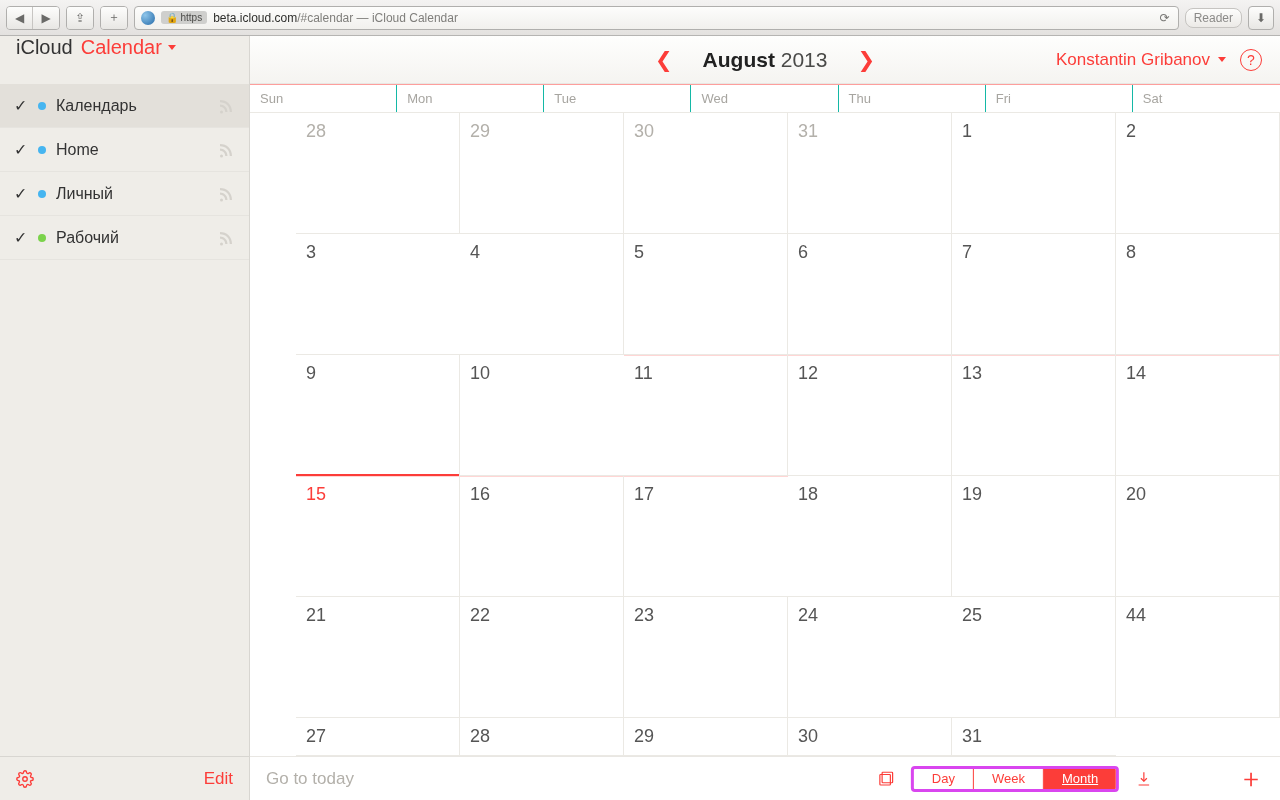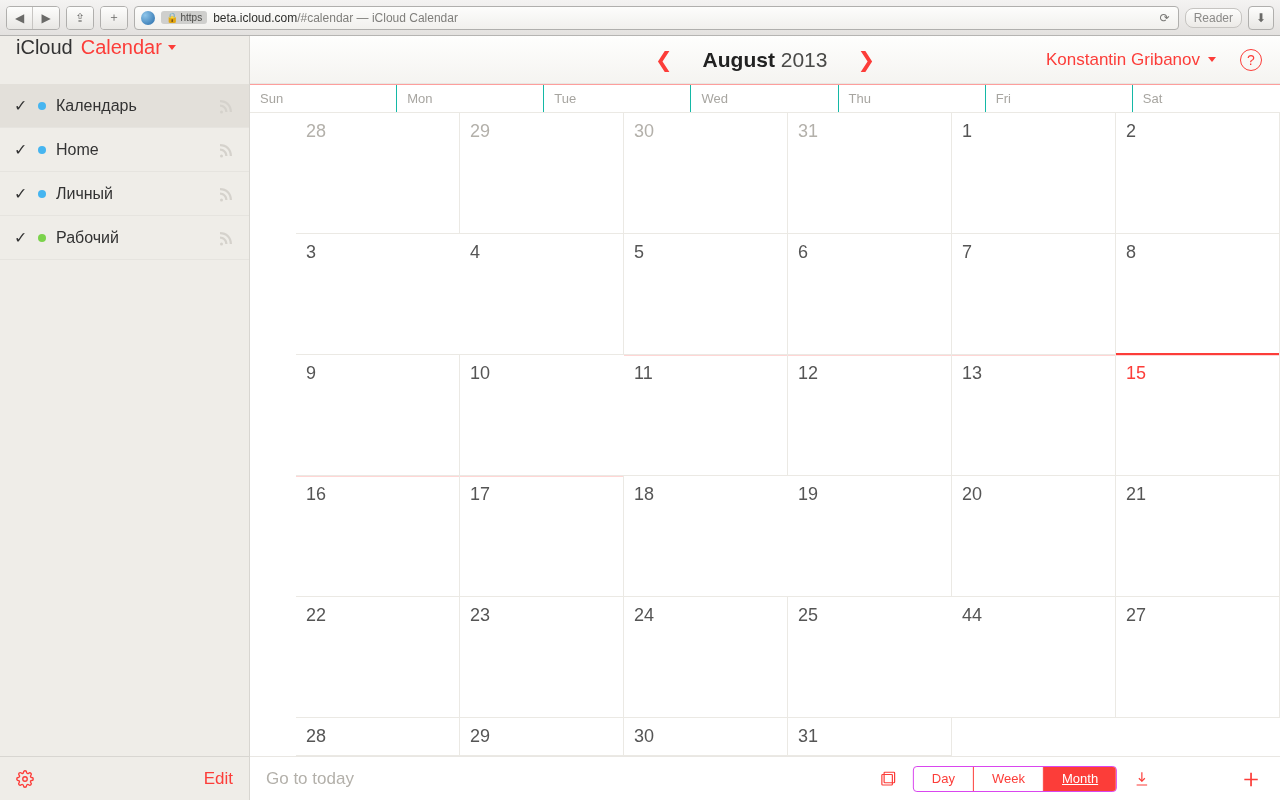--- a/index.html
+++ b/index.html
@@ -43,21 +43,21 @@
 .edit-link { margin-left:auto; color:#fc3d39; font-size:17px; }
 
 
 .main { flex:1; display:flex; flex-direction:column; background:#fff; }
 
 .main-header { height:48px; display:flex; align-items:center; padding:0 18px; border-bottom:1px solid #e9e7e3; background:linear-gradient(#fefefd,#f5f4f1); }
 .month-nav { position:absolute; left:50%; transform:translateX(-50%); display:flex; align-items:center; gap:30px; font-size:21px; }
 .month-label .bold { font-weight:700; color:#222; }
 .month-label .year { font-weight:300; color:#4a4a48; }
 .nav-arrow { color:#fc3d39; font-weight:300; }
-.user-area { margin-left:auto; display:flex; gap:24px; }
+.user-area { margin-left:auto; display:flex; gap:14px; }
 .username { color:#fc3d39; font-size:17px; display:flex; align-items:center; gap:6px; }
 .help-icon { width:22px; height:22px; border:1.5px solid #fc3d39; border-radius:50%; color:#fc3d39; display:flex; align-items:center; justify-content:center; font-size:14px; }
 
 .red-divider { height:1px; background:#fc3d39; opacity:0.5; }
 
 .weekdays { display:grid; grid-template-columns: repeat(7,1fr); height:28px; border-bottom:1px solid #ebe9e4; }
 .weekday { padding:6px 10px 0 10px; font-size:13px; color:#a7a5a0; border-right:1px solid #14b8a6; }
 .weekday:last-child { border-right:none; }
 
 .grid { flex:1; display:grid; grid-template-columns: repeat(6,1fr); grid-template-rows: repeat(5, 1fr); position:relative;padding-left:46px; }
@@ -67,21 +67,21 @@
 .daynum.faded { color:#b3b0aa; }
 .daynum.today { color:#fc3d39; }
 .today-bar { position:absolute; top:-2px; left:0; right:0; height:2px; background:#fc3d39; }
 .today-line { position:absolute; top:0; left:0; right:0; height:1px; background:#ffd6d5; }
 
 .main-footer { height:44px; border-top:1px solid #e9e7e3; display:flex; align-items:center; padding:0 16px; }
 .go-today { color:#b3b0aa; font-size:17px; }
 .footer-center { position:absolute; left: calc(250px + (1030px/2)); transform:translateX(-50%); display:flex; align-items:center; gap:16px; }
 .cal-icon { color:#fc3d39; }
 .cal-icon svg{ width:18px; height:18px; display:block; }
-.view-seg { display:flex; border:1px solid #d946ef; border-radius:4px; overflow:hidden; height:26px; }
+.view-seg { display:flex; border:3px solid #d946ef; border-radius:4px; overflow:hidden; height:26px; }
 .seg-btn { padding:0 18px; font-size:13px; color:#fc3d39; display:flex; align-items:center; border-right:1px solid #fc3d39; }
 .seg-btn:last-child { border-right:none;text-decoration:underline; }
 .seg-btn.active { background:#fc3d39; color:#fff; }
 .export-icon { color:#fc3d39; }
 .export-icon svg { width:18px; height:18px; display:block; }
 .plus-btn { margin-left:auto; color:#fc3d39; font-size:26px; font-weight:200; }
 </style>
 </head>
 <body>
 
@@ -252,20 +252,24 @@
         </div>
         <div class="cell">
           <div class="today-line"></div>
           <div class="daynum">12</div>
         </div>
         <div class="cell">
           <div class="today-line"></div>
           <div class="daynum">13</div>
         </div>
         <div class="cell">
+          <div class="today-line"></div>
+          <div class="daynum">14</div>
+        </div>
+        <div class="cell">
           <div class="today-bar"></div>
           <div class="today-line"></div>
           <div class="daynum today">15</div>
         </div>
         <div class="cell">
           <div class="today-line"></div>
           <div class="daynum">16</div>
         </div>
         <div class="cell">
           <div class="today-line"></div>

